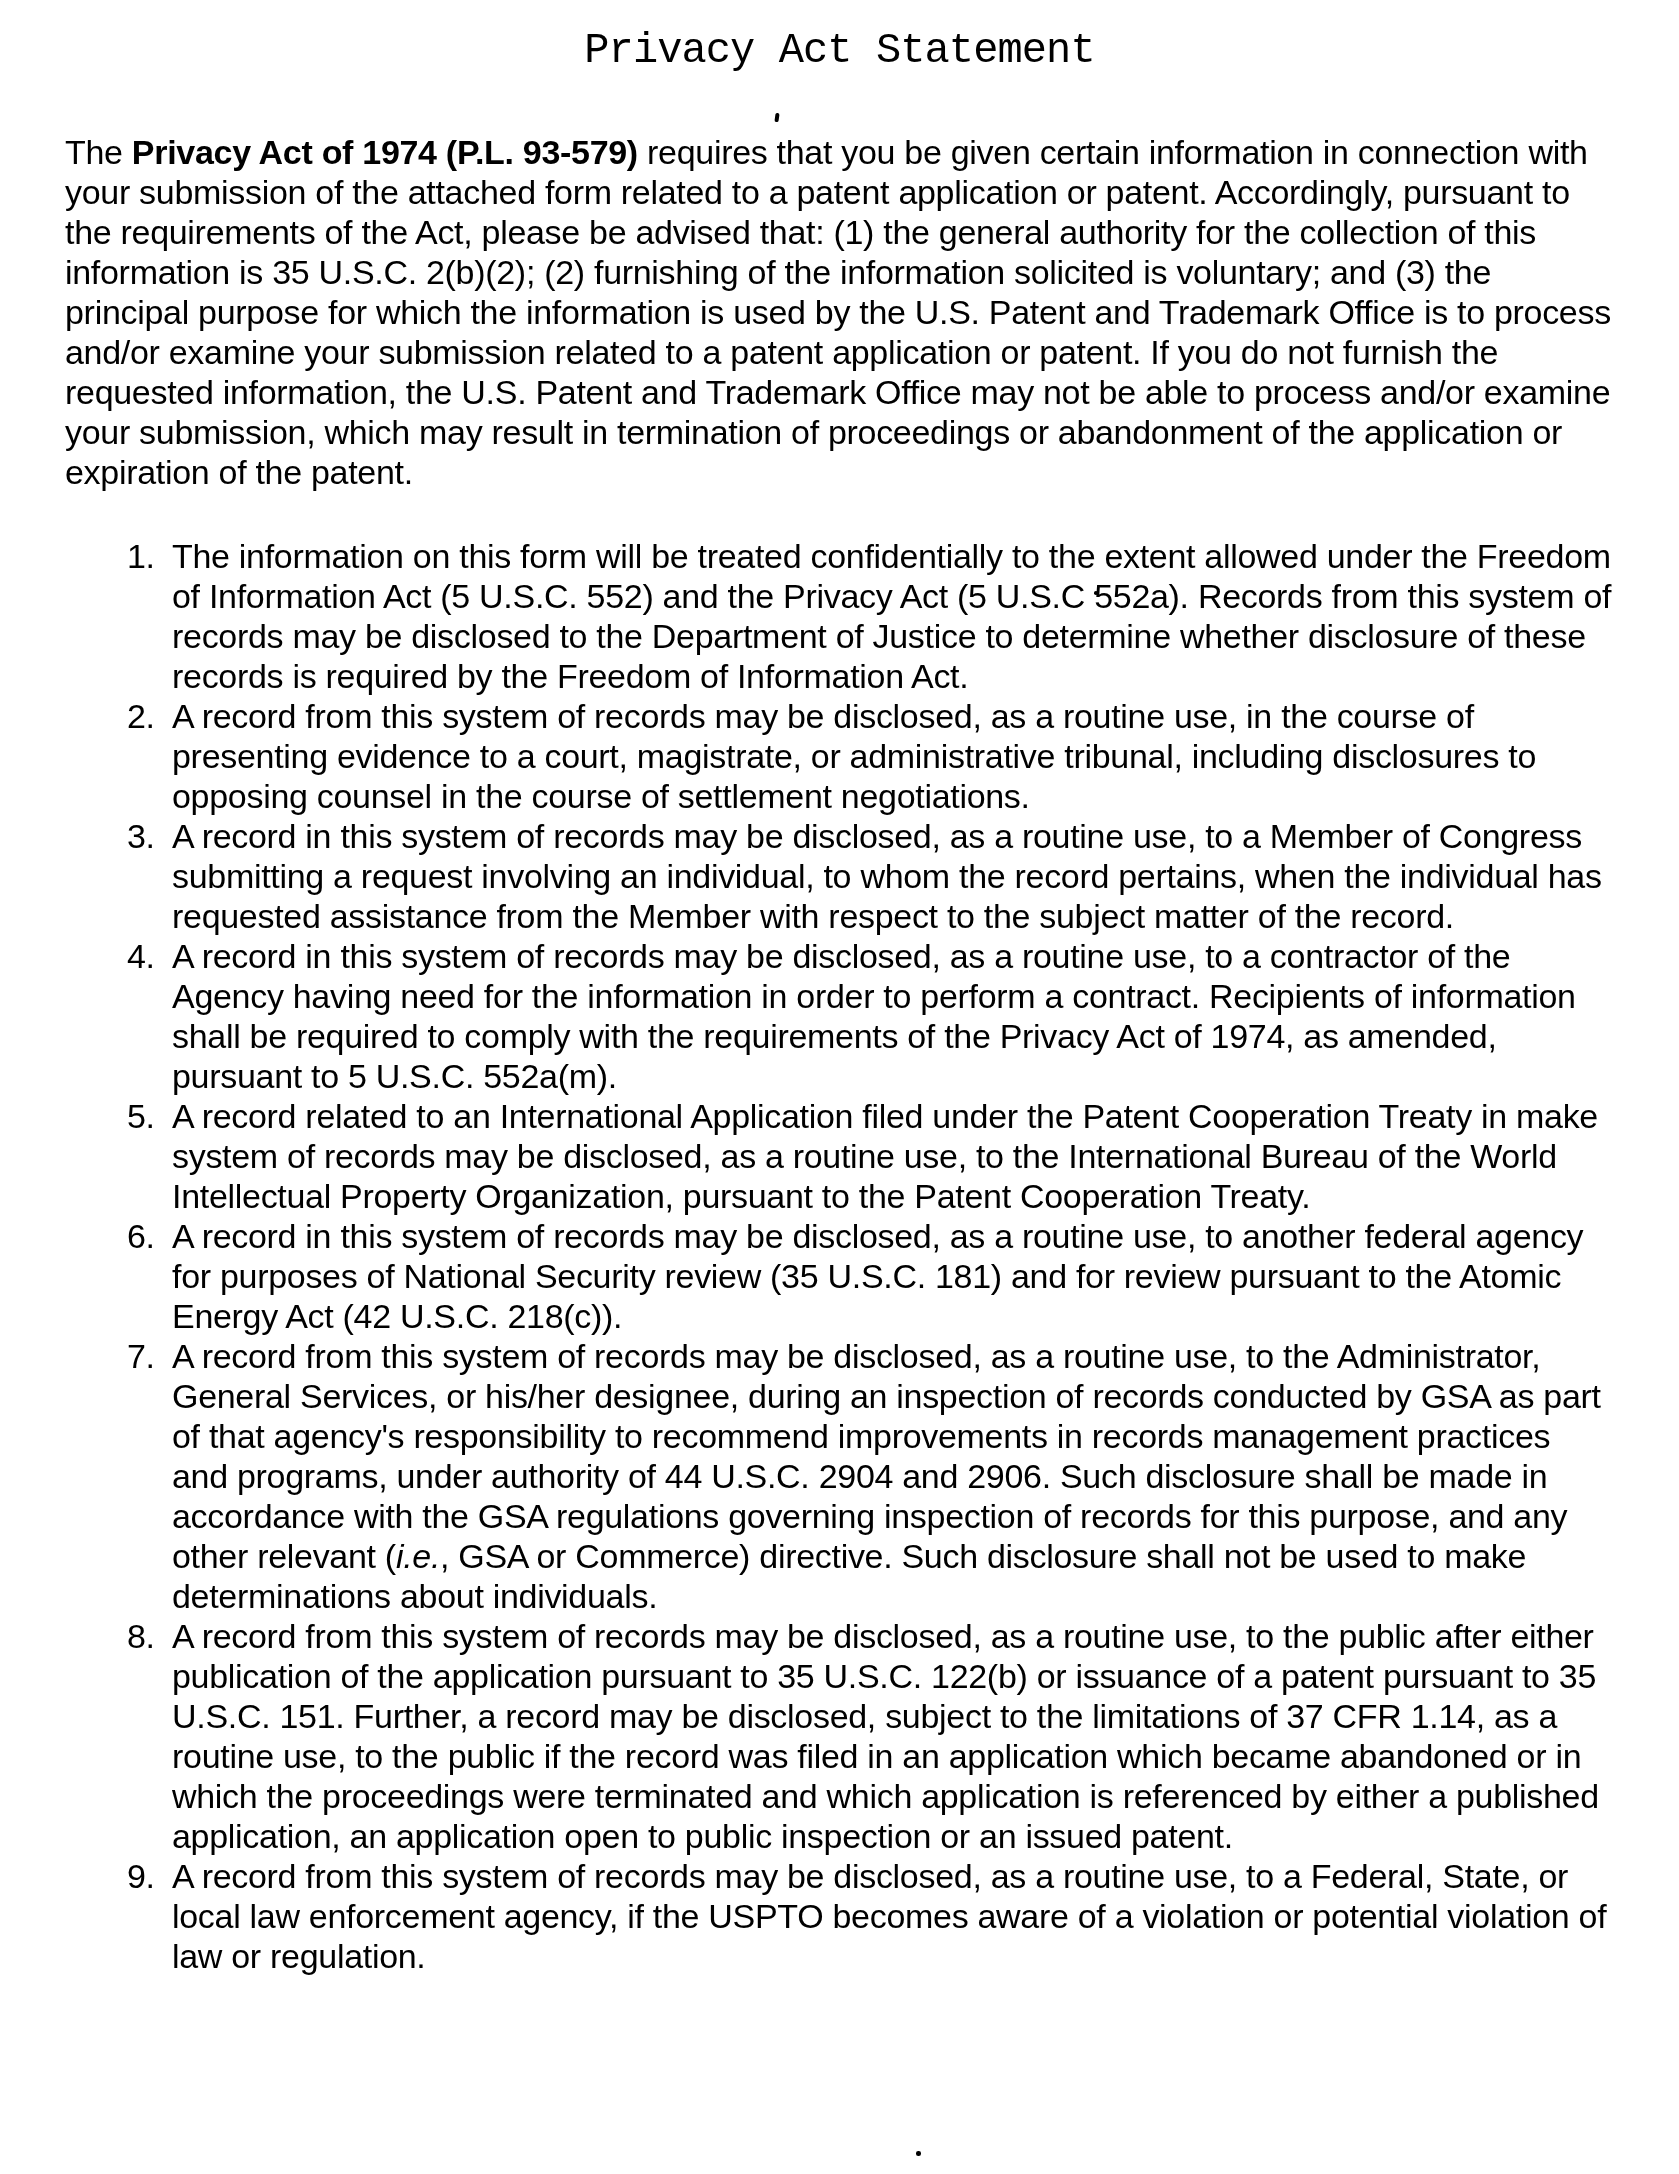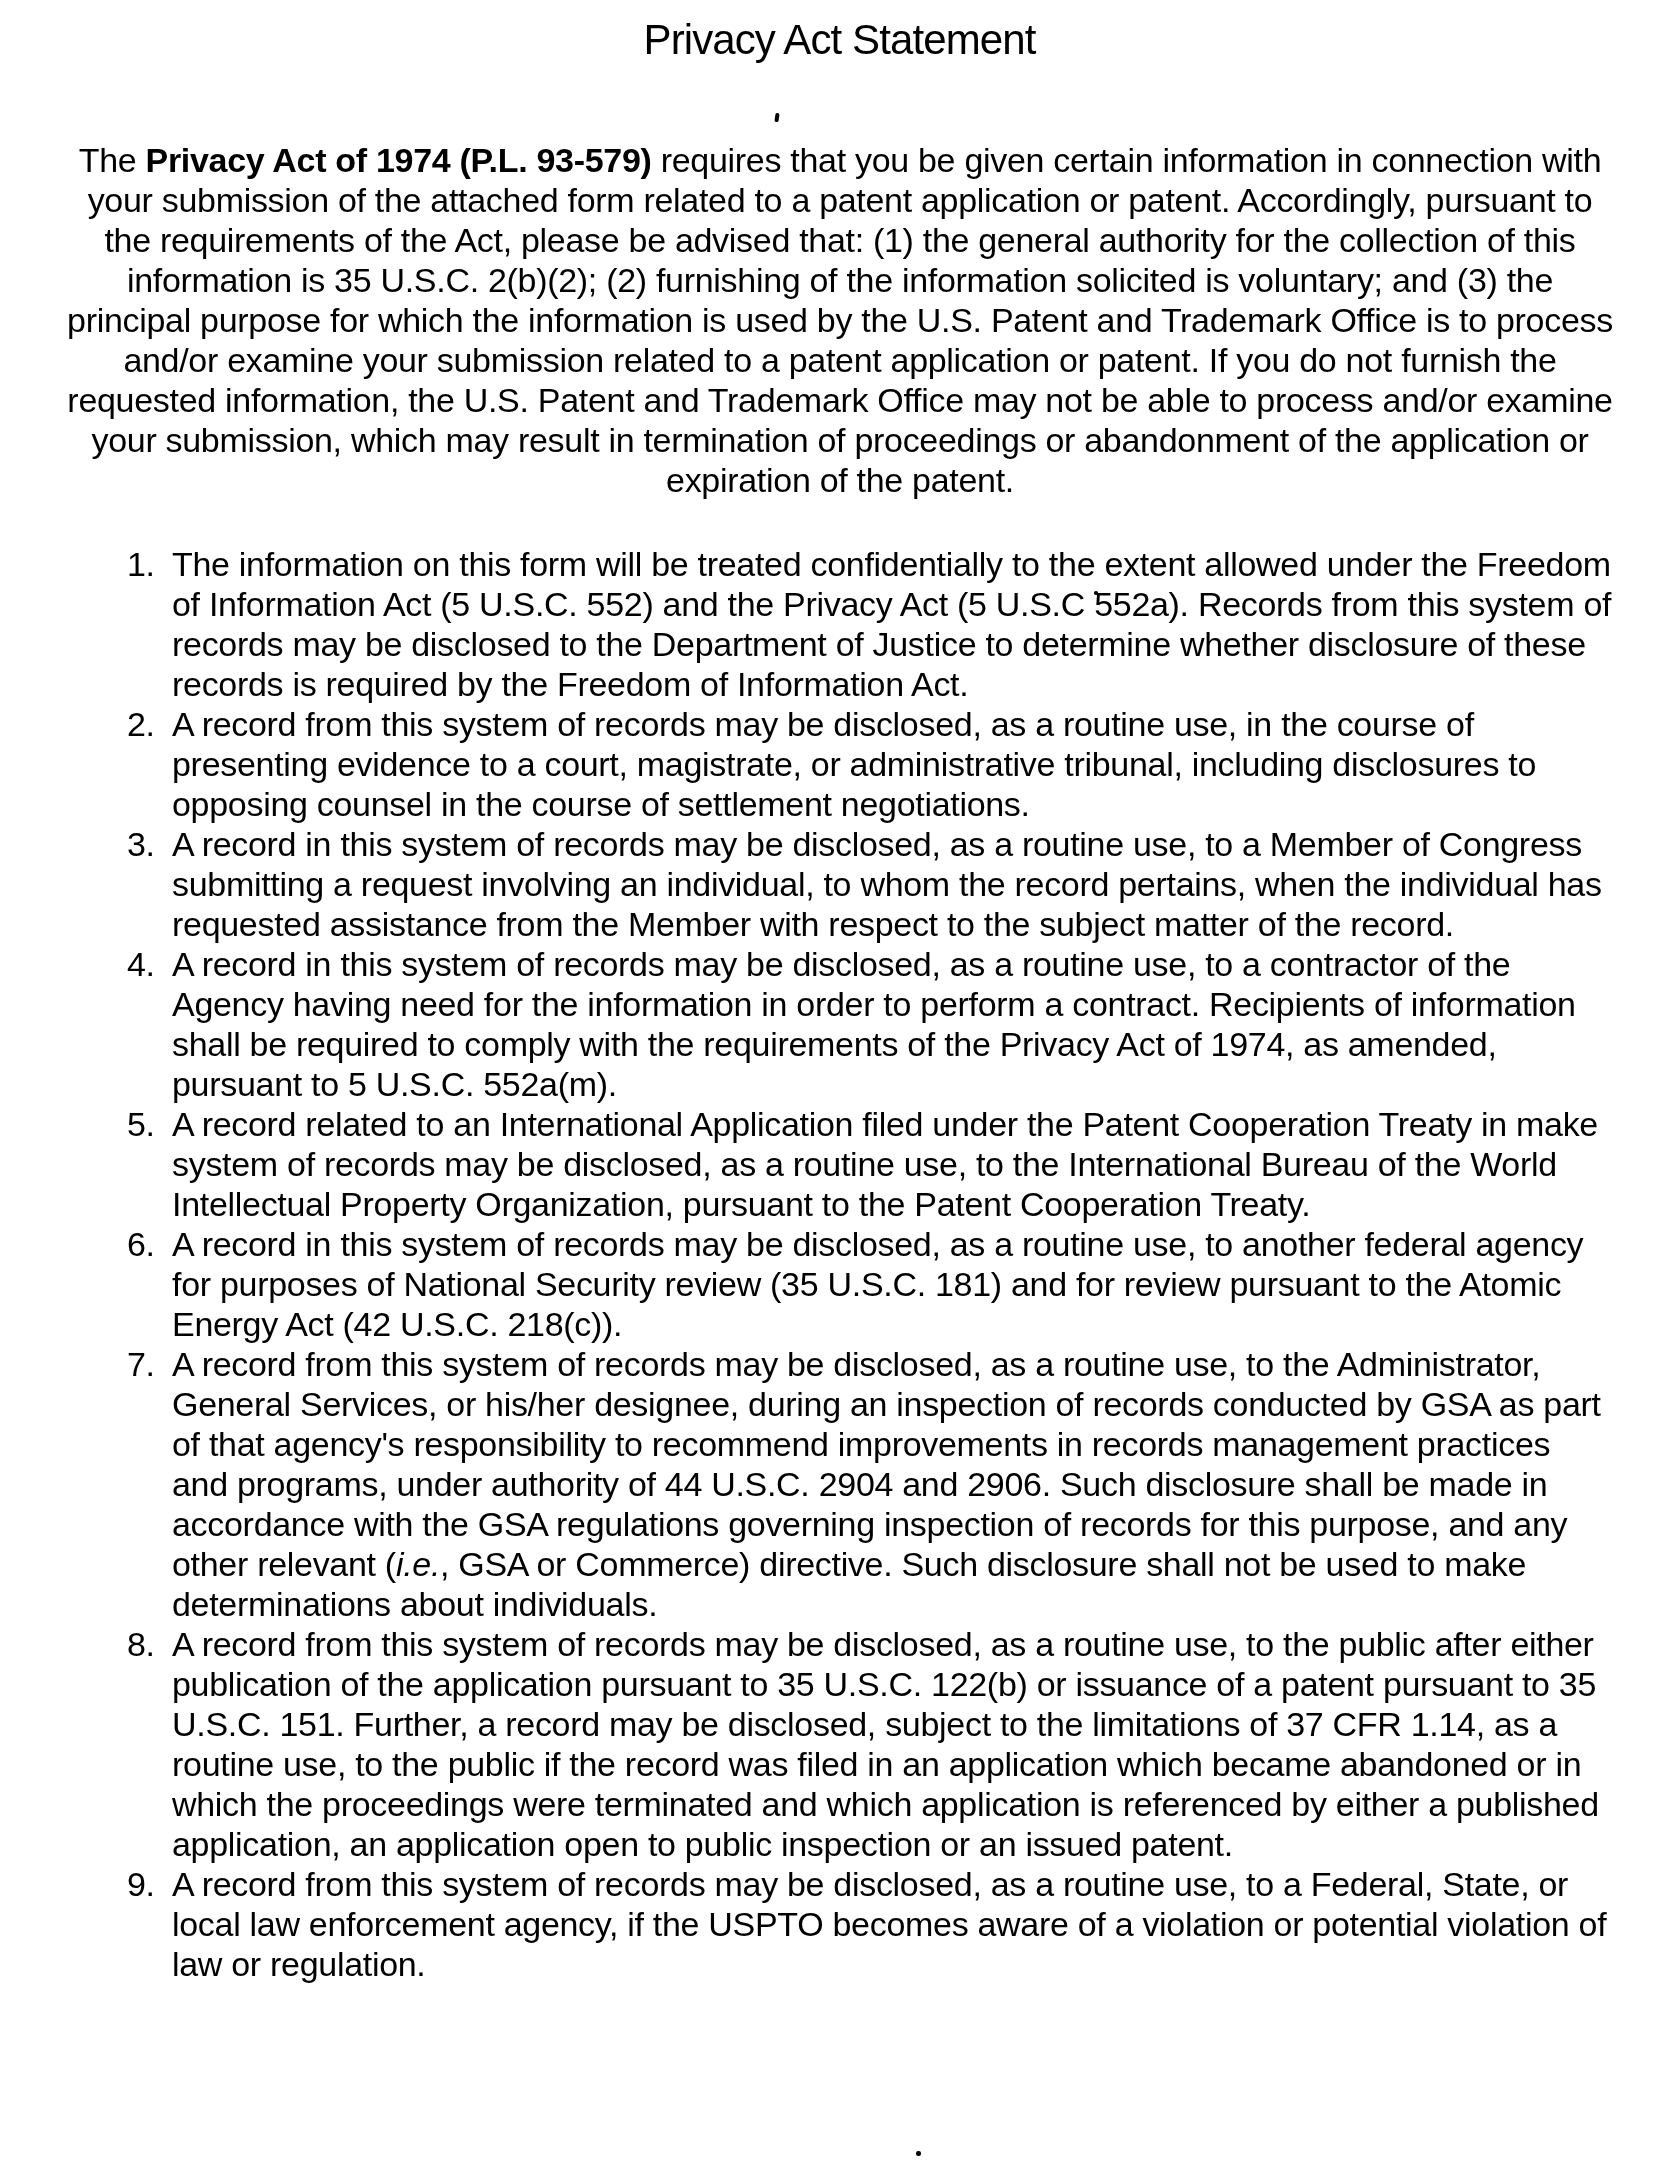--- a/index.html
+++ b/index.html
@@ -7,37 +7,38 @@
     position: relative;
     width: 1679px;
     height: 2175px;
     margin: 0 auto;
     background: #ffffff;
     color: #000000;
     font-family: "Liberation Sans", "DejaVu Sans", sans-serif;
     overflow: hidden;
   }
   .title {
-    padding-top: 15px;
+    padding-top: 27px;
     text-align: center;
     font-size: 42px;
     line-height: 49px;
     letter-spacing: -0.9px;
     font-weight: 400;
+    font-family: Liberation Mono, monospace;
   }
   .content {
     margin-left: 65px;
     margin-right: 64px;
   }
   .bodytext {
     font-size: 34px;
     line-height: 40px;
     letter-spacing: -0.3px;
   }
-  .intro { margin-top: 76px; text-align: center; }
+  .intro { margin-top: 56px; }
   .lead  { margin-top: 56px; }
   .uses {
     list-style: none;
     margin: 44px 0 0 0;
     padding: 0;
   }
   .use-item {
     display: flex;
     margin-left: 62px;
   }

